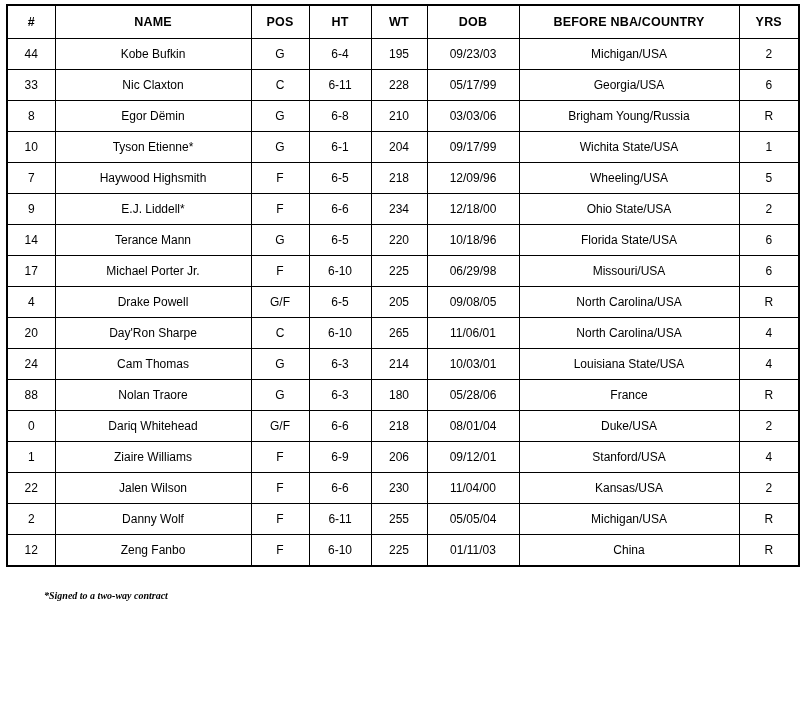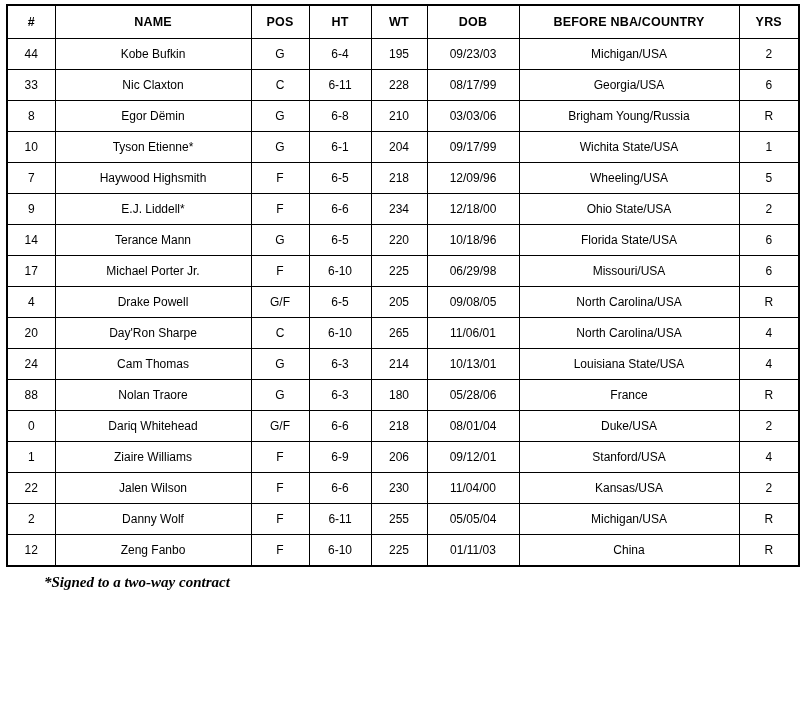--- a/index.html
+++ b/index.html
@@ -51,23 +51,23 @@
   col.c-ht    { width: 62px; }
   col.c-wt    { width: 56px; }
   col.c-dob   { width: 92px; }
   col.c-prev  { width: 220px; }
   col.c-yrs   { width: 60px; }
 
   td.name-cell { font-size: 12.5px; }
   td.prev-cell { font-size: 12.5px; }
 
   .footnote {
-    margin-top: 7px;
+    margin-top: 23px;
     padding-left: 38px;
-    font-size: 15px;
+    font-size: 10px;
     font-weight: bold;
     font-style: italic;
     font-family: "Liberation Serif", serif;
   }
 </style>
 </head>
 <body>
 
 <div class="sheet">
 
@@ -104,21 +104,21 @@
           <td>09/23/03</td>
           <td class="prev-cell">Michigan/USA</td>
           <td>2</td>
         </tr>
         <tr>
           <td>33</td>
           <td class="name-cell">Nic Claxton</td>
           <td>C</td>
           <td>6-11</td>
           <td>228</td>
-          <td>08/17/99</td>
+          <td>05/17/99</td>
           <td class="prev-cell">Georgia/USA</td>
           <td>6</td>
         </tr>
         <tr>
           <td>8</td>
           <td class="name-cell">Egor Dëmin</td>
           <td>G</td>
           <td>6-8</td>
           <td>210</td>
           <td>03/03/06</td>
@@ -194,21 +194,21 @@
           <td>11/06/01</td>
           <td class="prev-cell">North Carolina/USA</td>
           <td>4</td>
         </tr>
         <tr>
           <td>24</td>
           <td class="name-cell">Cam Thomas</td>
           <td>G</td>
           <td>6-3</td>
           <td>214</td>
-          <td>10/13/01</td>
+          <td>10/03/01</td>
           <td class="prev-cell">Louisiana State/USA</td>
           <td>4</td>
         </tr>
         <tr>
           <td>88</td>
           <td class="name-cell">Nolan Traore</td>
           <td>G</td>
           <td>6-3</td>
           <td>180</td>
           <td>05/28/06</td>

